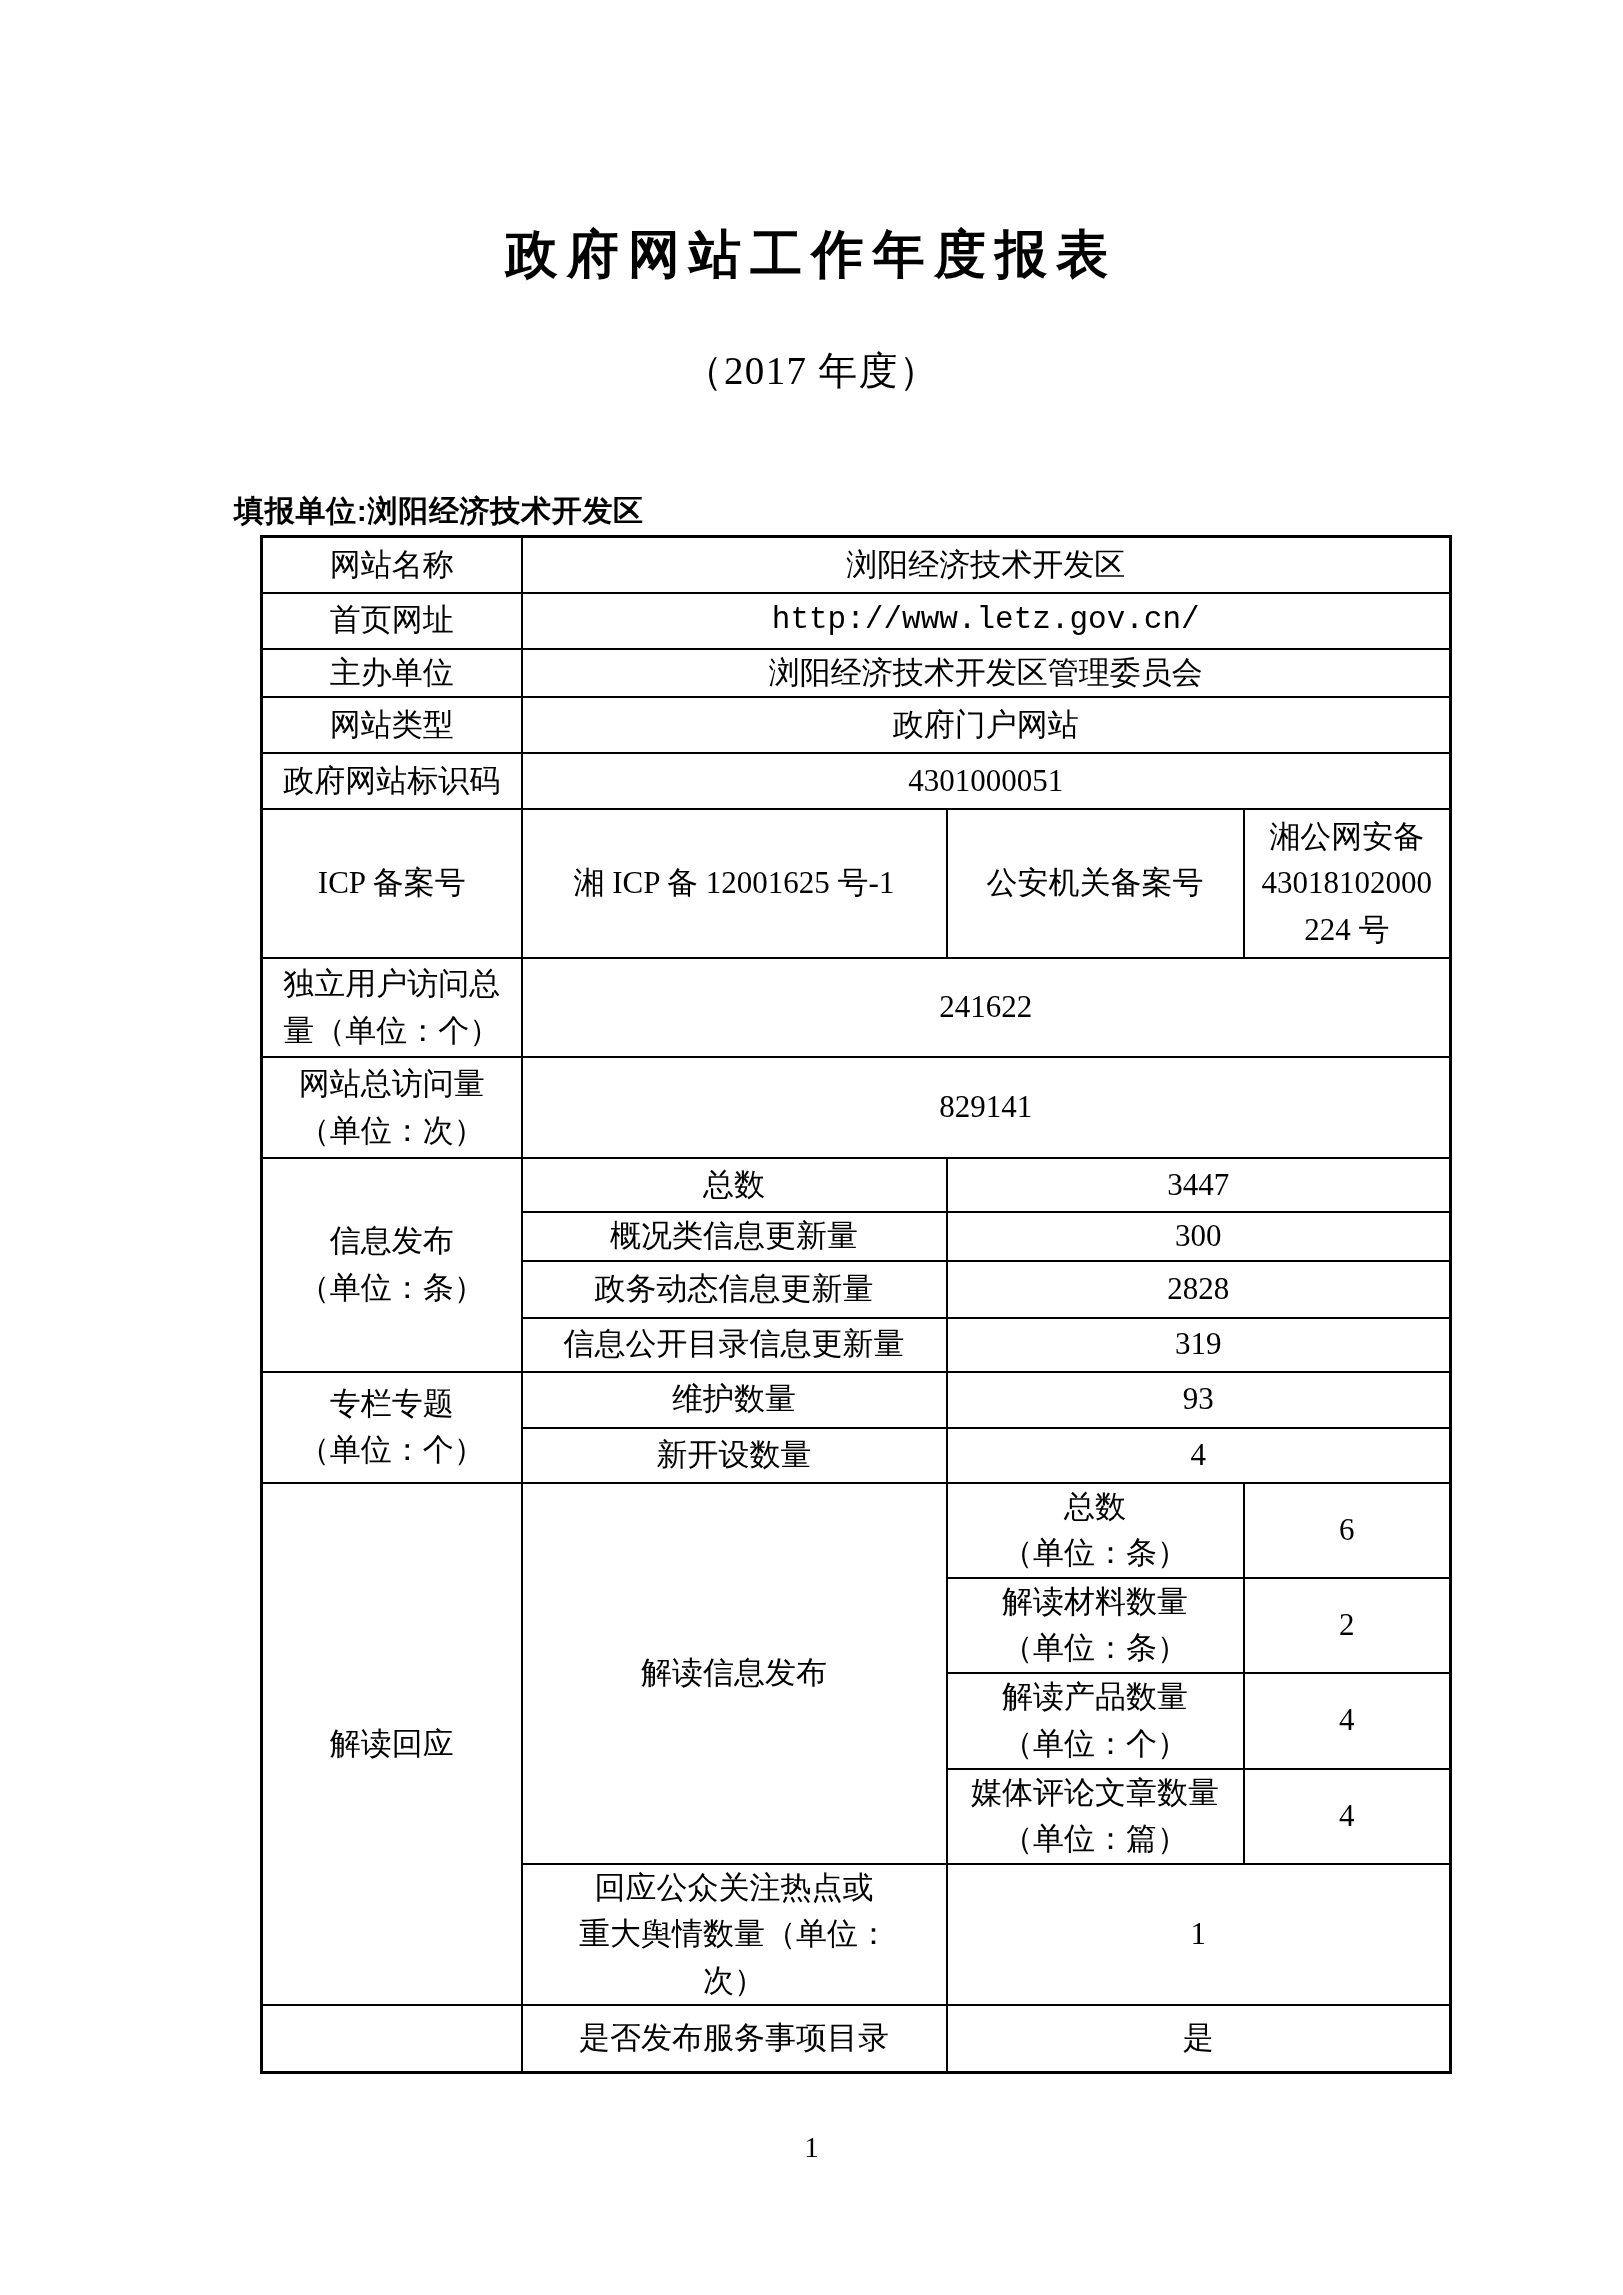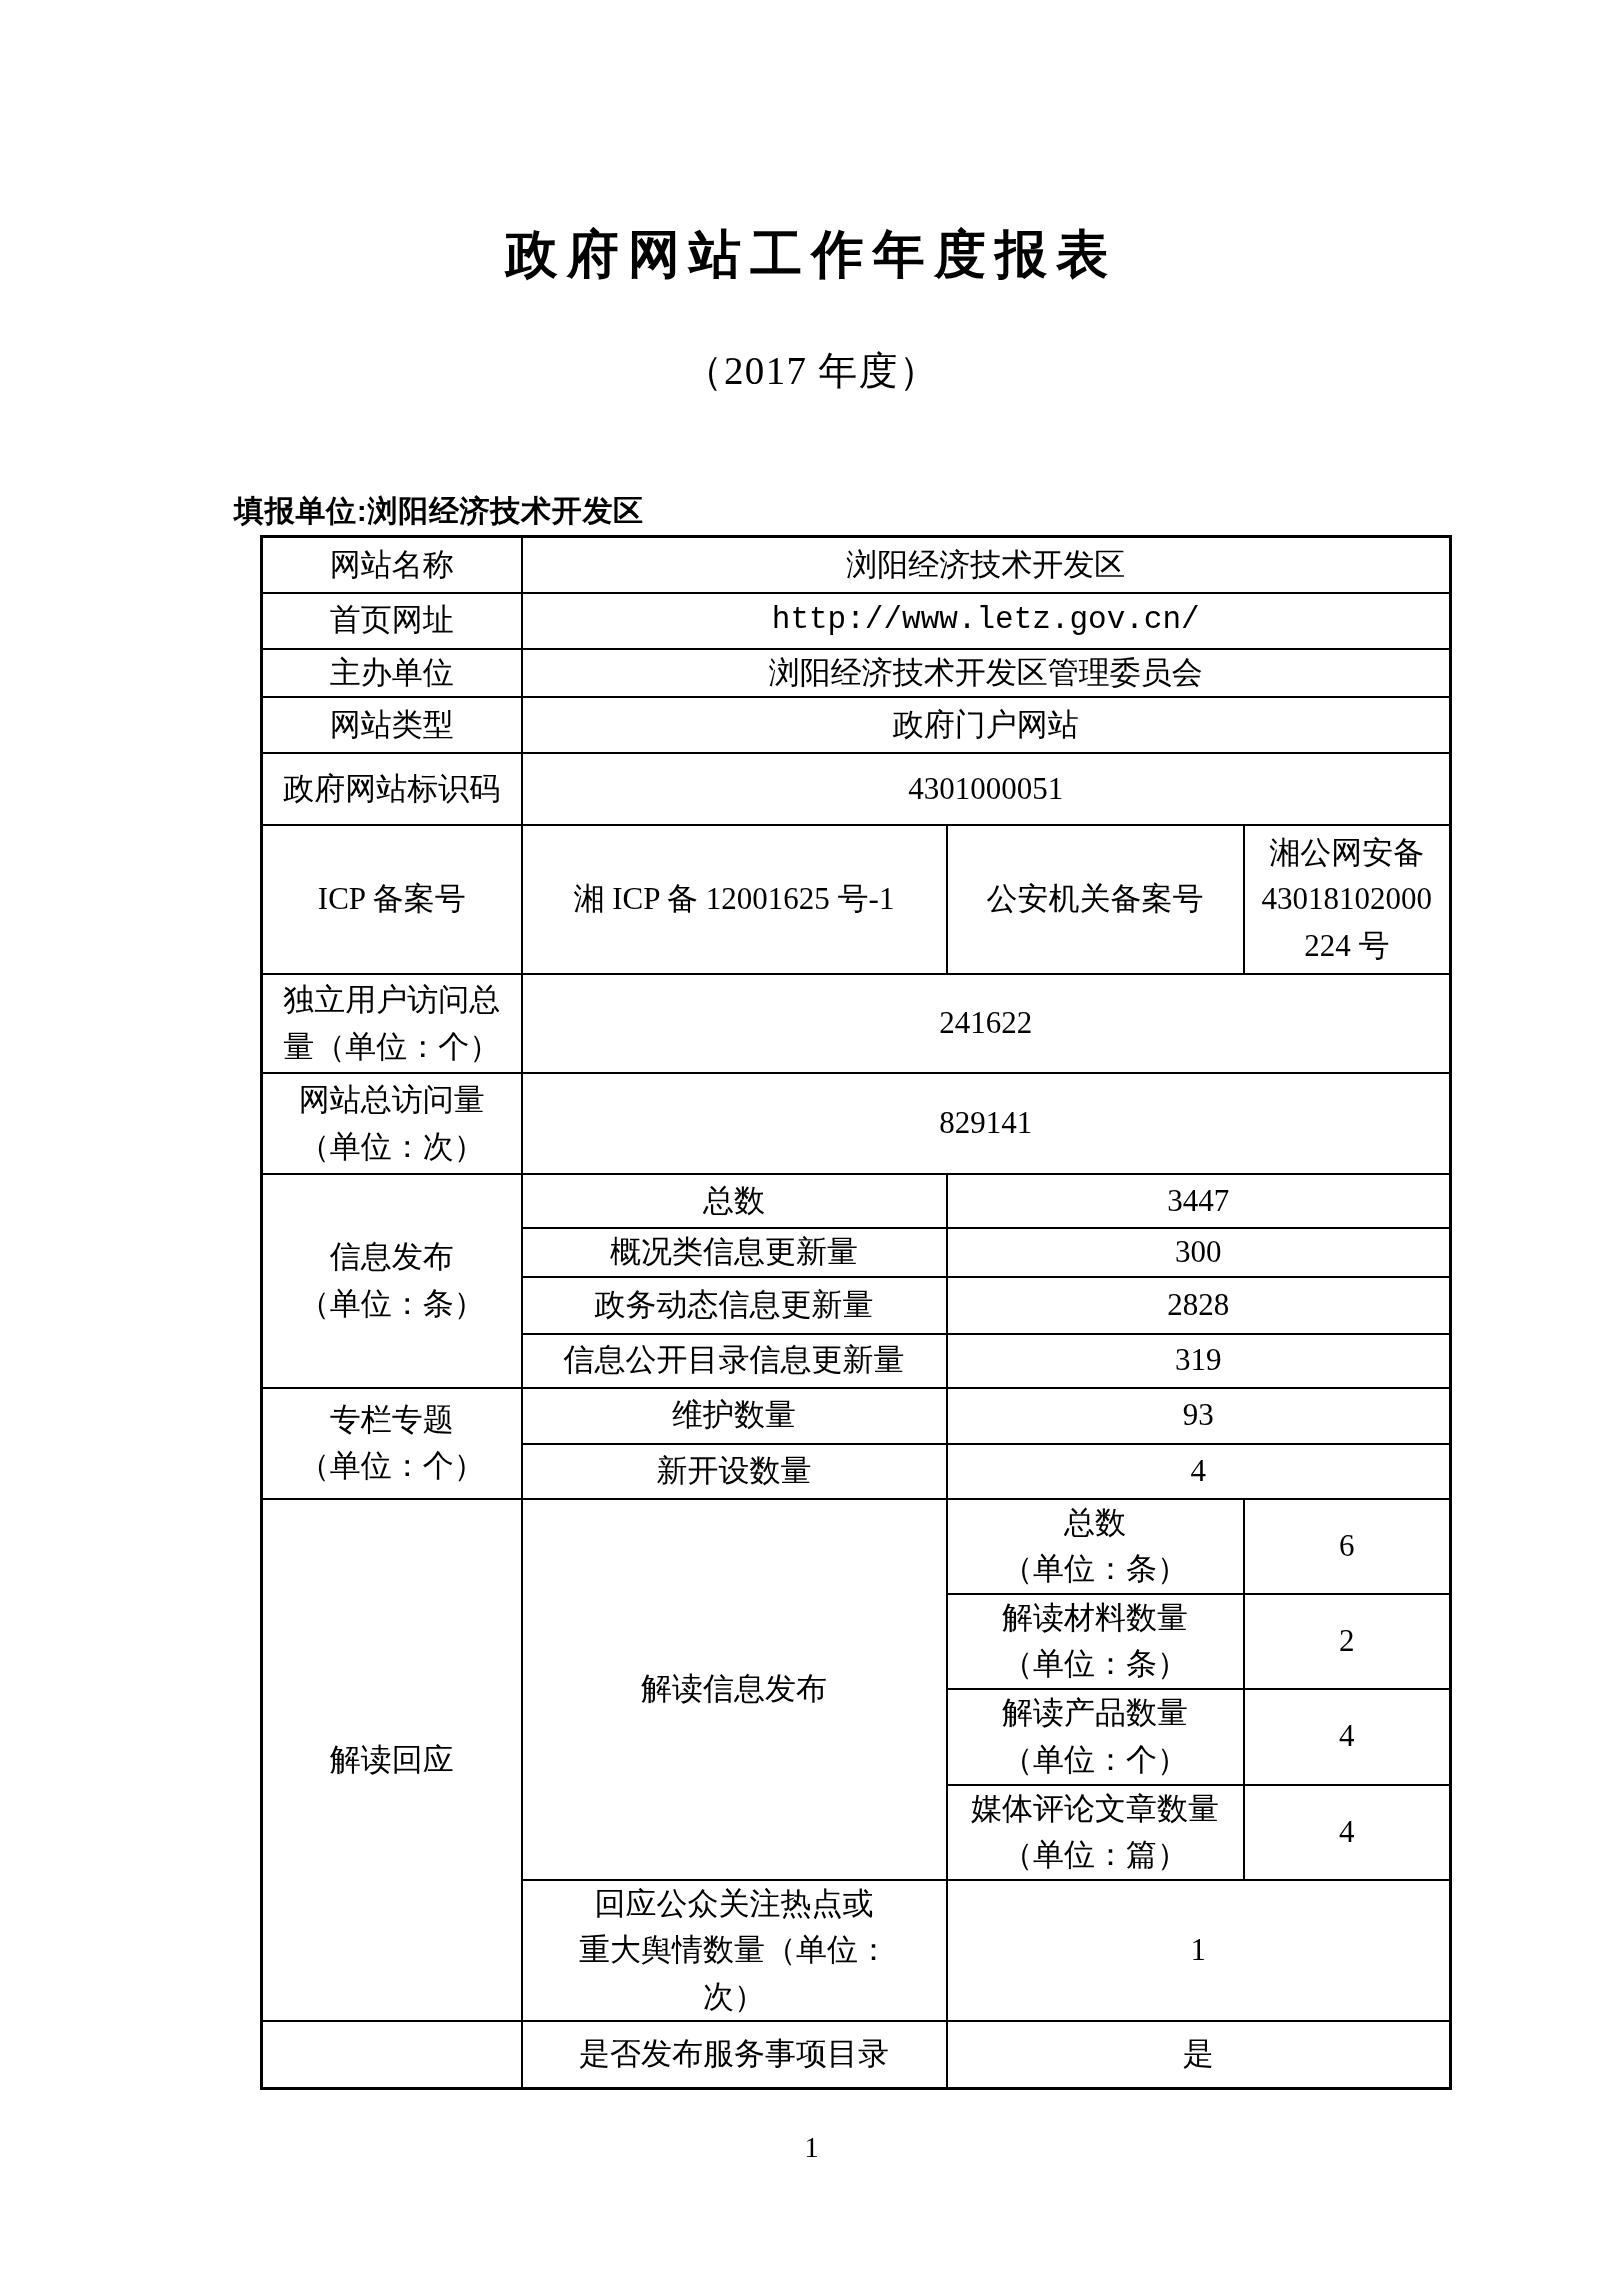--- a/index.html
+++ b/index.html
@@ -74,21 +74,21 @@
   <tr style="height:48px">
     <td>主办单位</td>
     <td colspan="3">浏阳经济技术开发区管理委员会</td>
   </tr>
 
   <tr style="height:56px">
     <td>网站类型</td>
     <td colspan="3">政府门户网站</td>
   </tr>
 
-  <tr style="height:72px">
+  <tr style="height:56px">
     <td>政府网站标识码</td>
     <td colspan="3">4301000051</td>
   </tr>
 
   <tr style="height:149px">
     <td>ICP 备案号</td>
     <td>湘 ICP 备 12001625 号-1</td>
     <td>公安机关备案号</td>
     <td>
       <span class="ln">湘公网安备</span>

